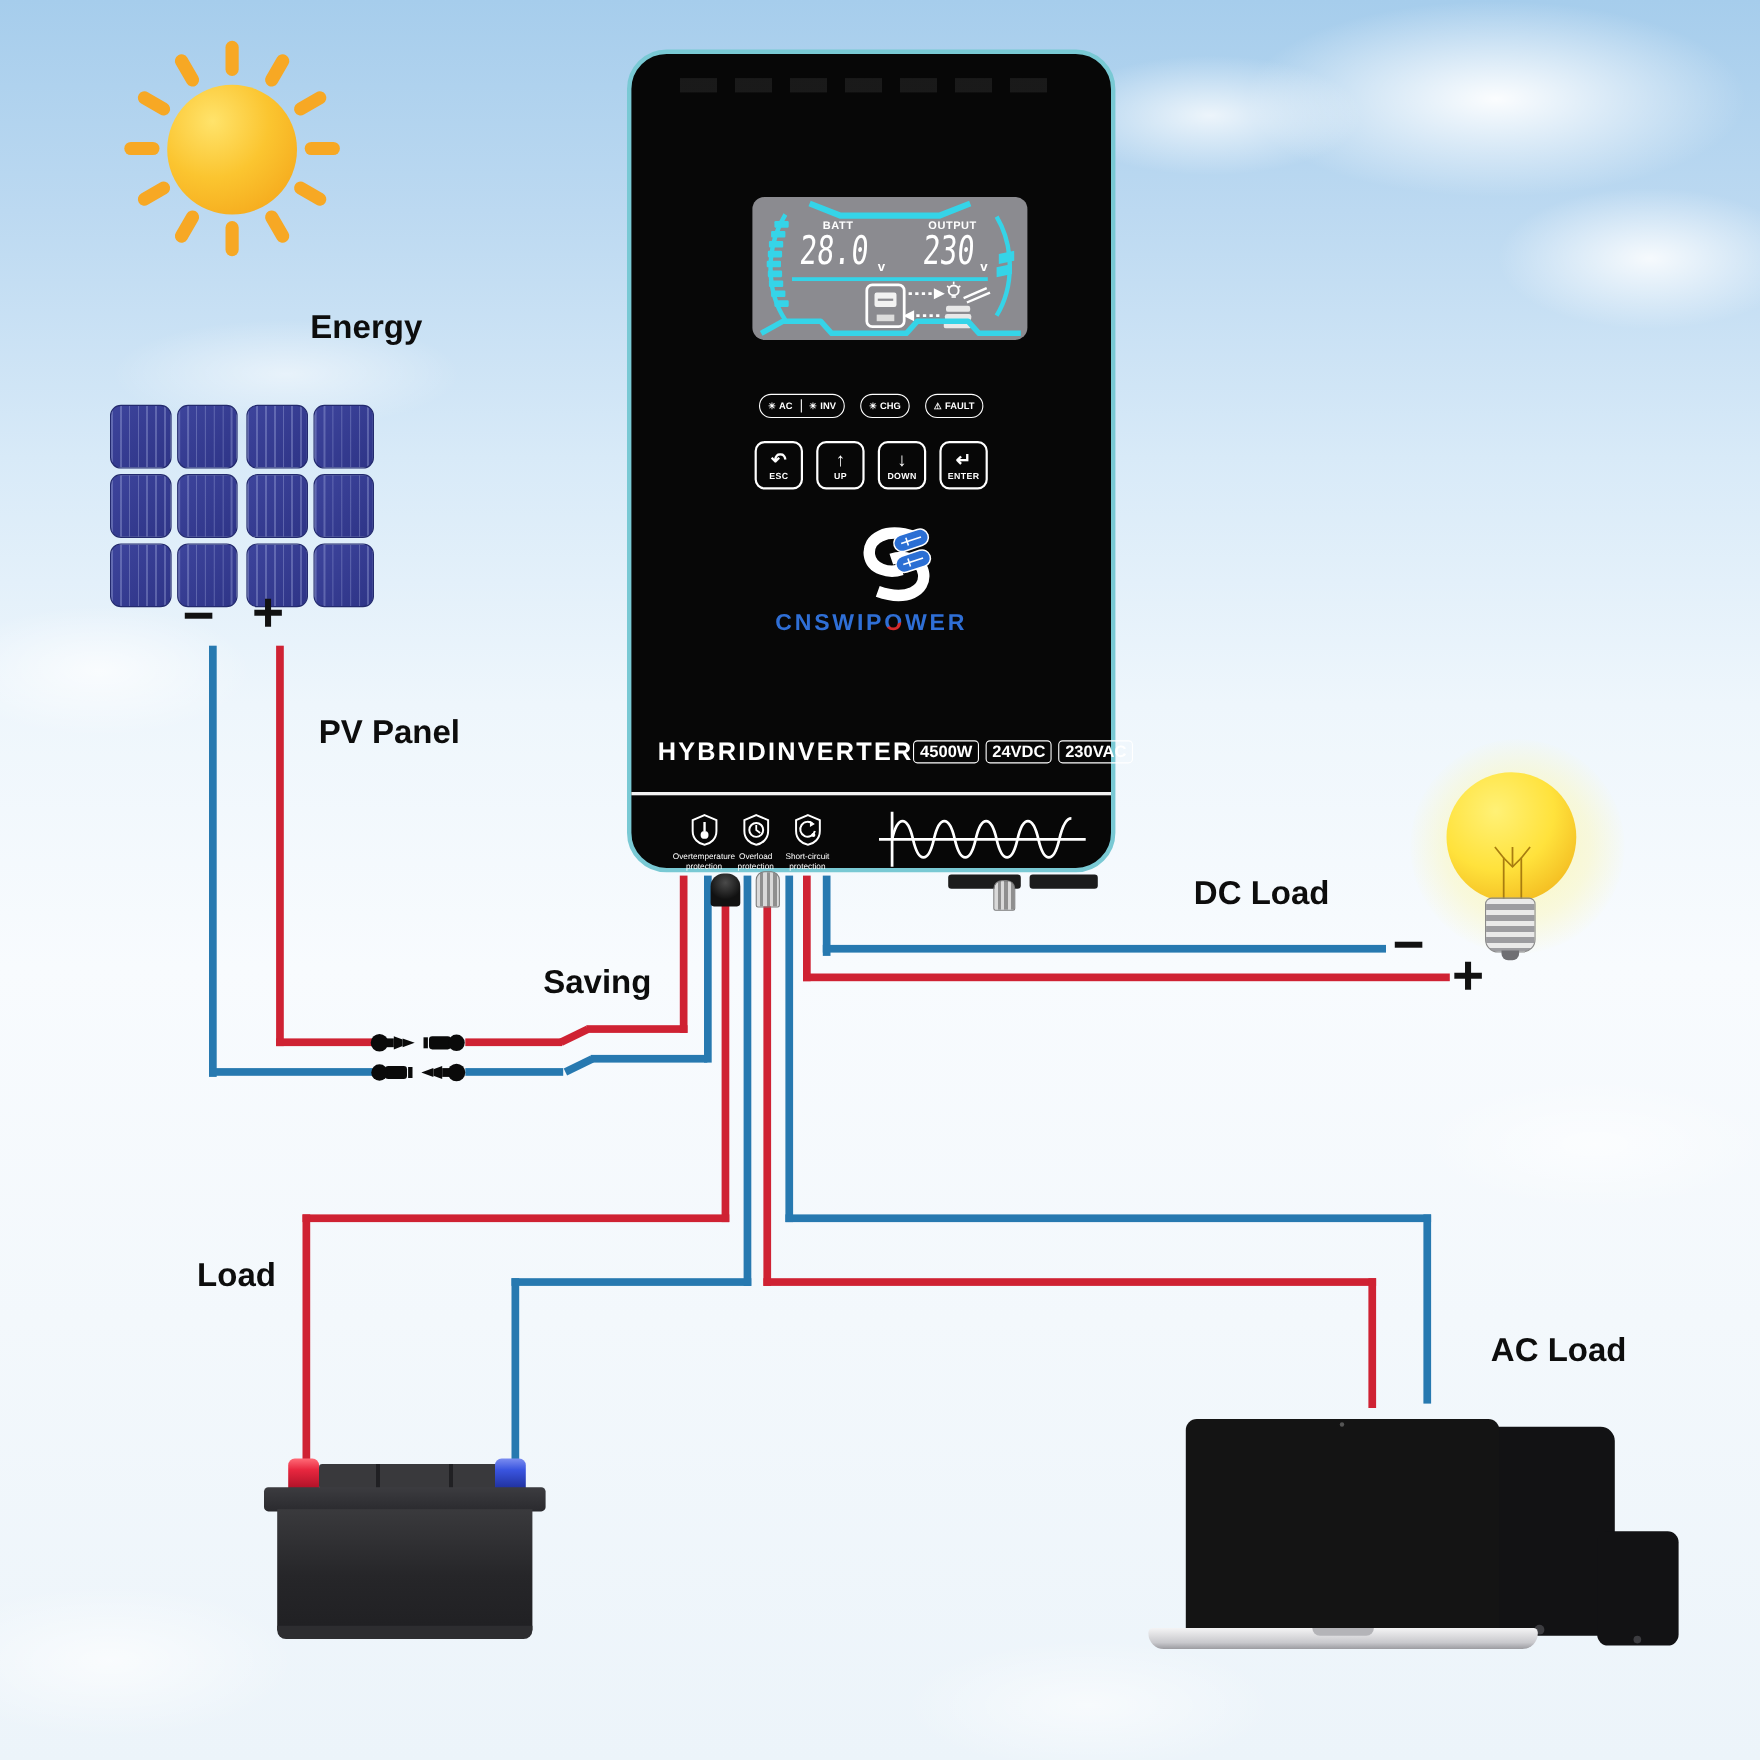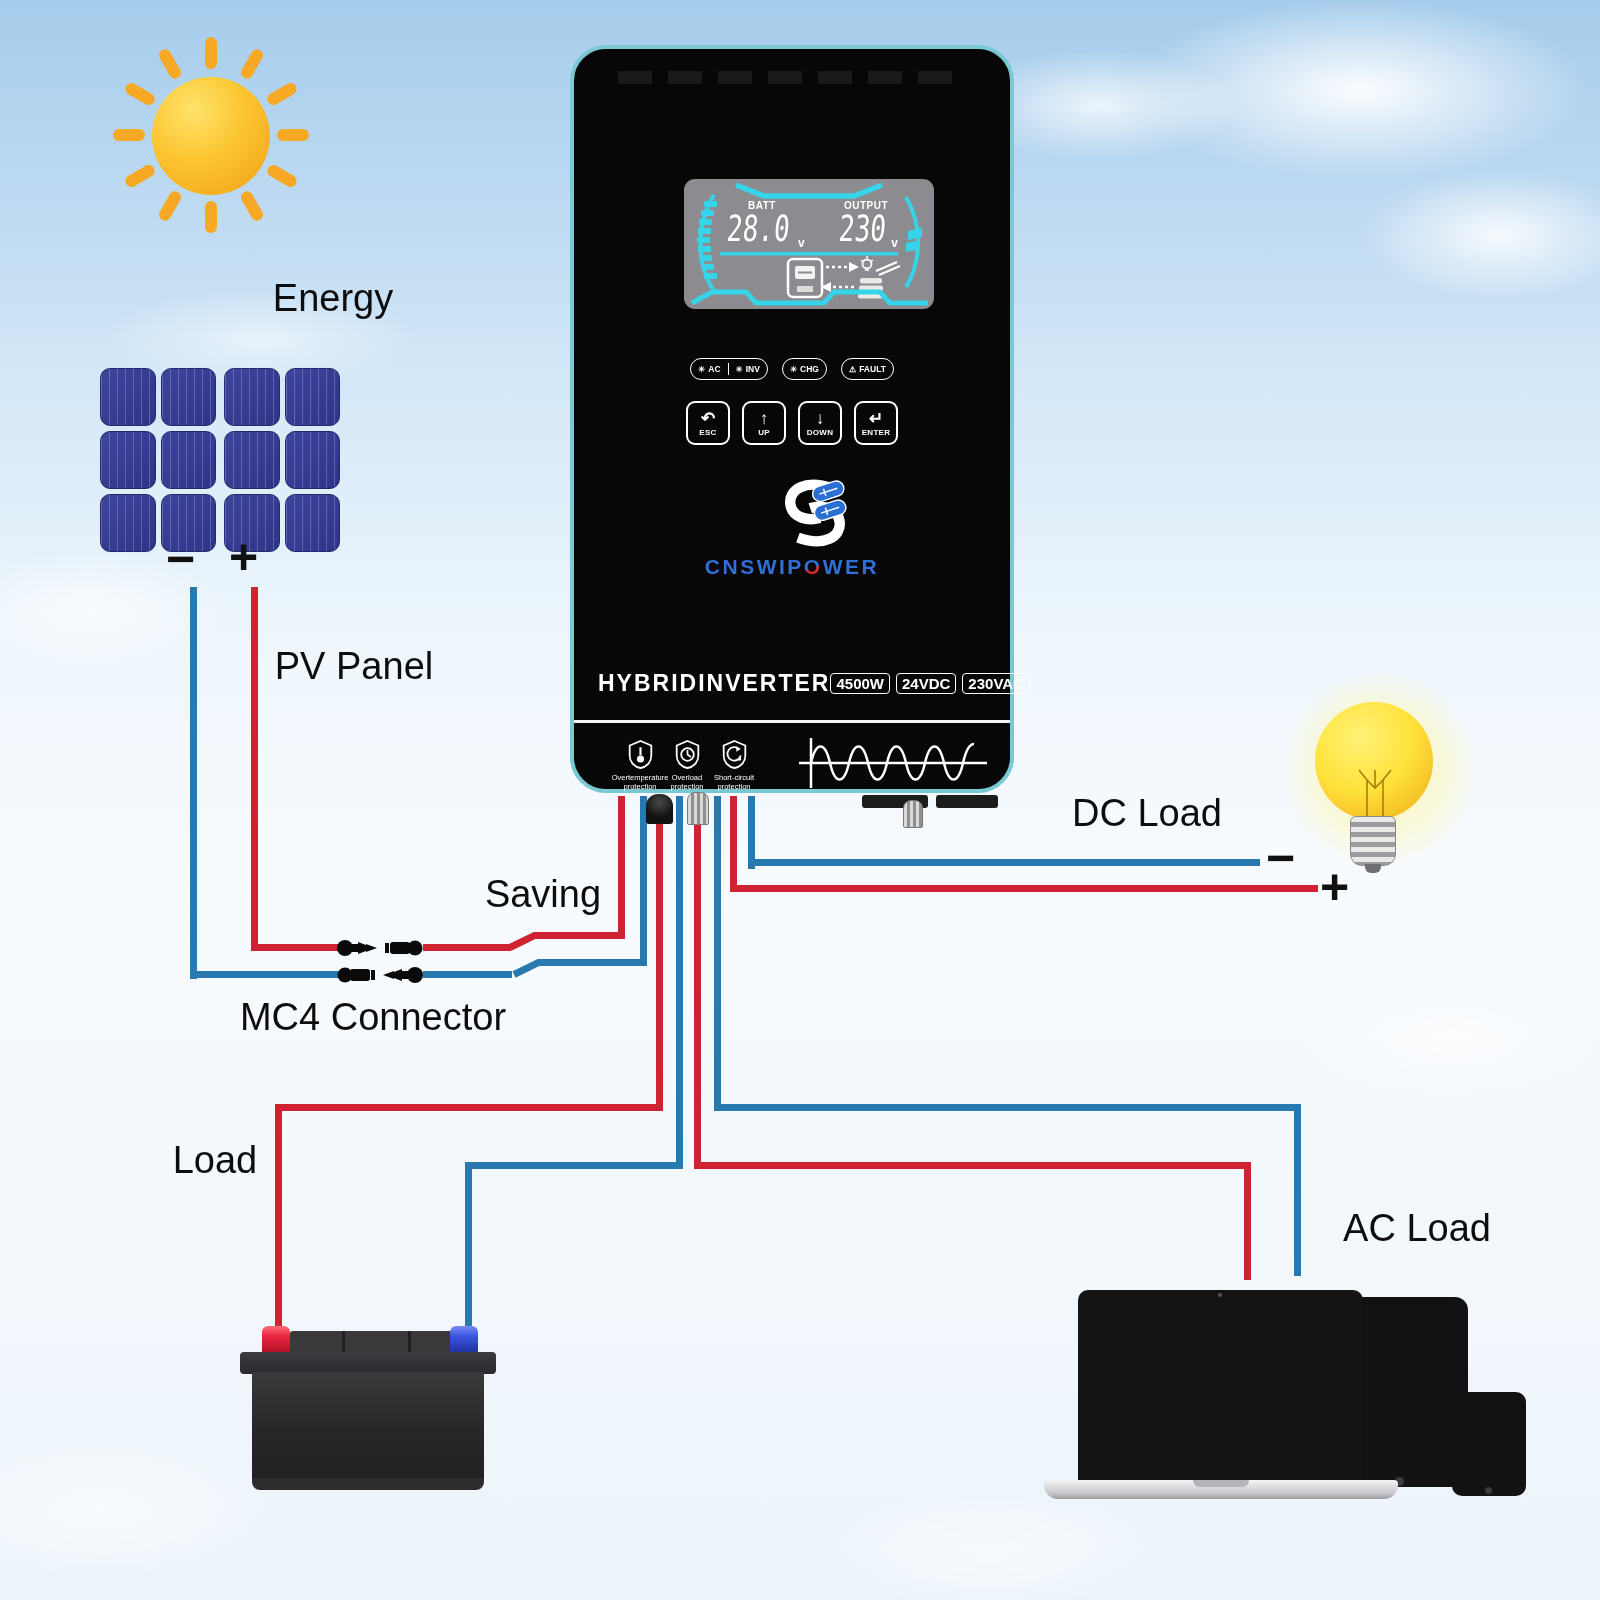--- a/index.html
+++ b/index.html
@@ -9,21 +9,21 @@
   html,body{margin:0;padding:0;background:#fff;}
   #stage{position:relative;width:1600px;height:1600px;overflow:hidden;margin:0 auto;
     font-family:"Liberation Sans",sans-serif;
     background:linear-gradient(180deg,#a6cdec 0%,#bcd9f1 12%,#d8eaf8 26%,#eef6fc 40%,#f8fbfe 55%,#f3f8fc 75%,#ecf4fa 100%);}
   .cloud{position:absolute;background:radial-gradient(ellipse at center,rgba(255,255,255,.95) 0%,rgba(255,255,255,0) 70%);}
   
   .sun-ray{position:absolute;left:205px;top:119px;width:12px;height:32px;border-radius:6px;background:#f7a824;}
   .sun-body{position:absolute;left:152px;top:77px;width:118px;height:118px;border-radius:50%;
     background:radial-gradient(circle at 35% 28%,#ffe36b 0%,#fbc530 45%,#f39f15 100%);}
   
-  .lbl{position:absolute;font-weight:normal;font-size:38px;color:#0d0d0d;text-align:center;line-height:40px;}
+  .lbl{position:absolute;font-weight:bold;font-size:30px;color:#0d0d0d;text-align:center;line-height:40px;}
   .sign{position:absolute;font-weight:bold;font-size:50px;color:#111;line-height:50px;}
   
   .pv-module{position:absolute;width:116px;height:184px;display:grid;grid-template-columns:1fr 1fr;grid-template-rows:1fr 1fr 1fr;gap:5px;}
   .pv-cell{border-radius:10px;border:1px solid #232a6e;
     background-image:repeating-linear-gradient(90deg,rgba(190,200,240,.30) 0 1.5px,transparent 1.5px 8px),linear-gradient(135deg,#3d449c,#2e3487);}
   
   .wire{position:absolute;}
   .wire.red{background:var(--wire-red);}
   .wire.blue{background:var(--wire-blue);}
   .stub{transform-origin:left center;transform:rotate(-26deg);}
@@ -410,18 +410,17 @@
     <div class="laptop-notch"></div>
     <div class="phone">
         <div class="scr sunset"></div>
       </div>
     <div class="phone-btn"></div>
   </div>
 
   <div class="lbl" style="left:233px;top:278px;width:200px;">Energy</div>
   <div class="lbl" style="left:254px;top:646px;width:200px;text-align:center;">PV Panel</div>
   <div class="lbl" style="left:448px;top:874px;width:190px;">Saving</div>
-  <div class="lbl" style="left:223px;top:997px;width:300px;">MC4 Connector</div>
   <div class="lbl" style="left:160px;top:1140px;width:110px;">Load</div>
   <div class="lbl" style="left:1047px;top:793px;width:200px;">DC Load</div>
   <div class="lbl" style="left:1317px;top:1208px;width:200px;">AC Load</div>
 
 </div>
 
 </body></html>

